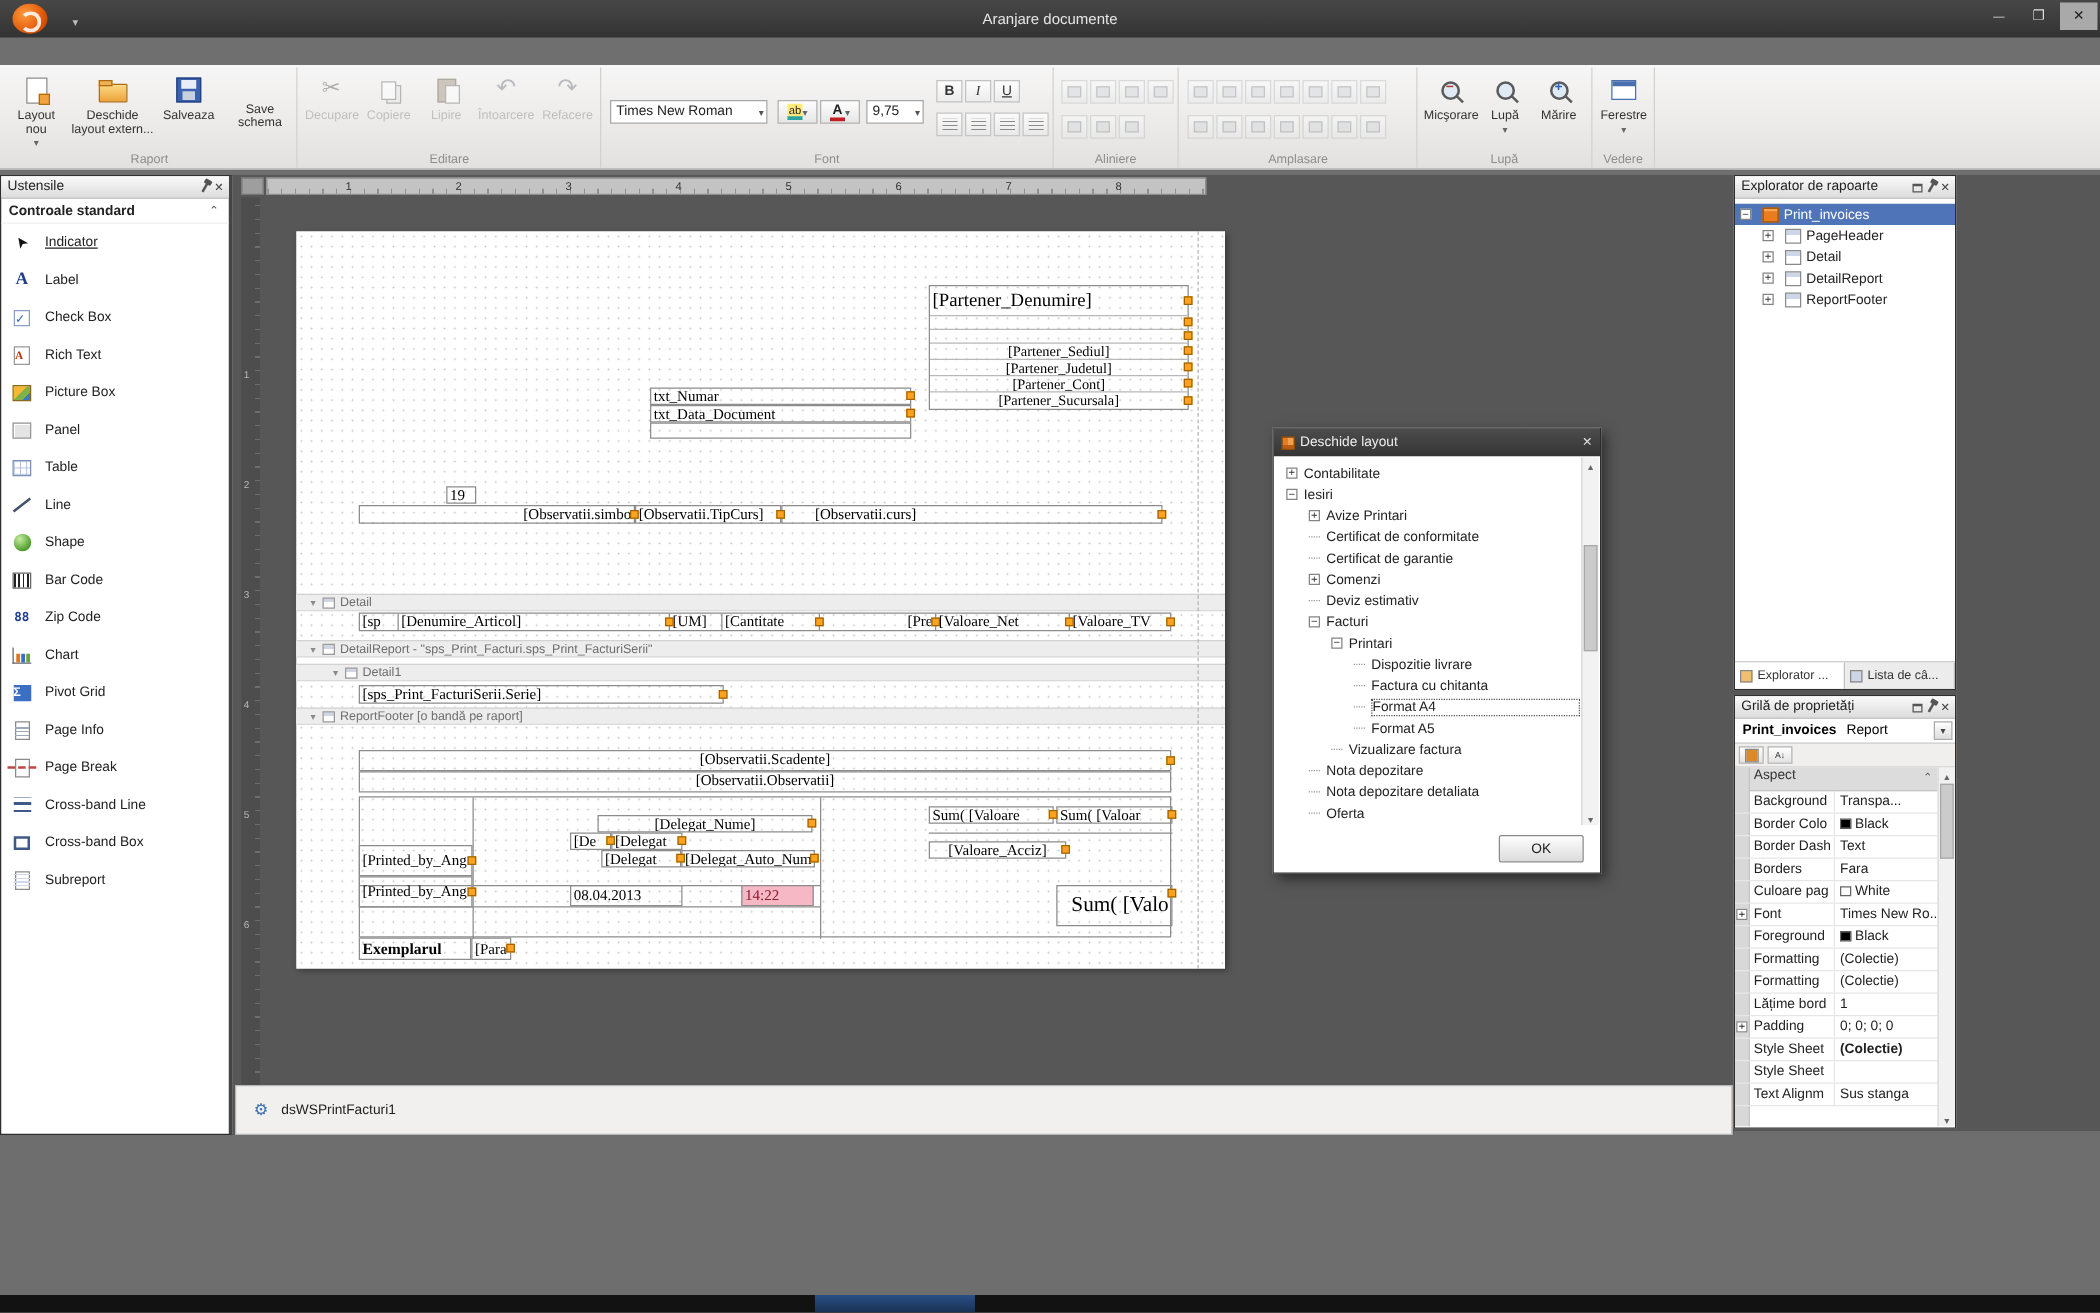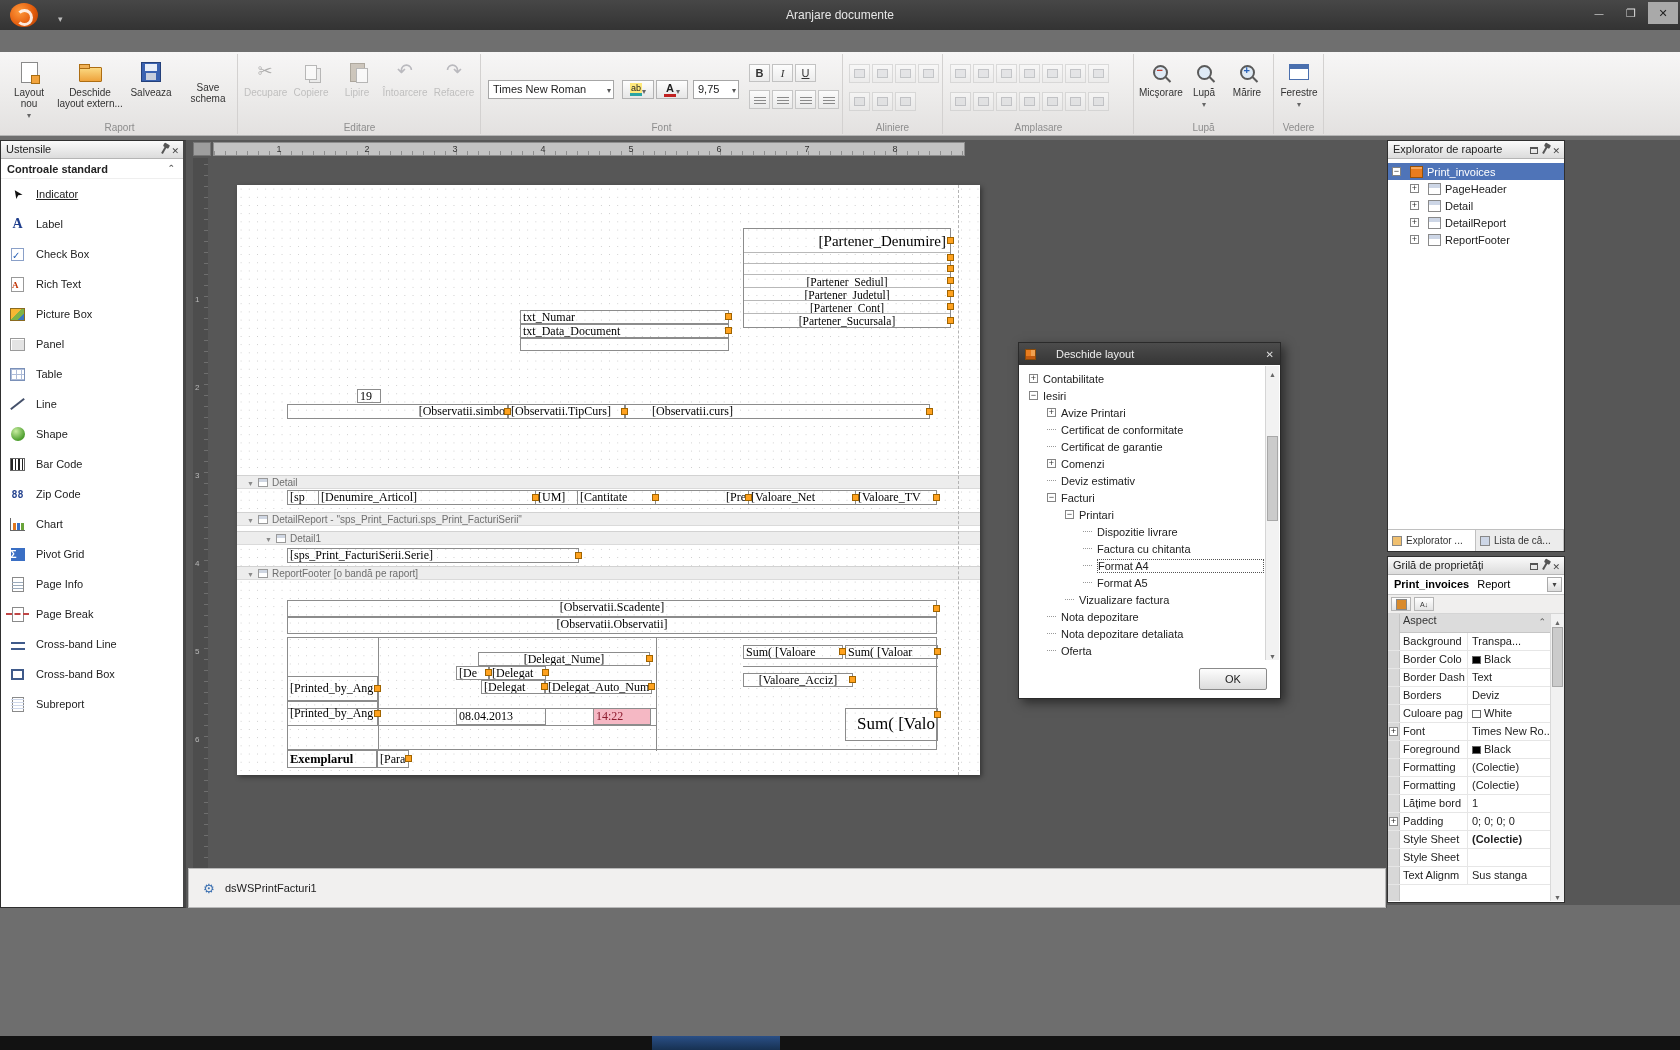--- a/index.html
+++ b/index.html
@@ -118,34 +118,34 @@
 .bico{width:10px;height:9px;border:1px solid #9a9a9a;background:linear-gradient(#cfd6e2 0 3px,#fff 3px);flex:none}
 .fb{position:absolute;border:1px solid #8c8c8c;font-family:"Liberation Serif","DejaVu Serif",serif;font-size:12px;color:#000}
 .ft{display:block;height:100%;overflow:hidden;white-space:nowrap;padding:0 2px;line-height:13px}
 .cen .ft{text-align:center}
 .rt .ft{text-align:right}
 .mk{position:absolute;right:-4px;top:50%;margin-top:-4px;width:7px;height:7px;background:#ffa21f;border:1px solid #a06400;z-index:3}
 .ptab{position:absolute;border:1px solid #8c8c8c;font-family:"Liberation Serif","DejaVu Serif",serif}
 .ptr{position:relative;border-bottom:1px solid #b8b8b8;font-size:11.5px}
 .ptr:last-child{border-bottom:none}
 .ptr .ft{line-height:12px;padding-top:1px}
-.ptr.big .ft{font-size:15px;line-height:22px;text-align:right;padding-right:4px}
+.ptr.big .ft{font-size:15px;line-height:22px;text-align:left;padding-right:4px}
 .drow{position:absolute;display:flex;border:1px solid #8c8c8c;font-family:"Liberation Serif","DejaVu Serif",serif;font-size:12px}
 .dcell{position:relative;border-right:1px solid #8c8c8c;overflow:visible}
 .dcell:last-child{border-right:none}
 .ftab{position:absolute;border:1px solid #8c8c8c}
 .gridl{position:absolute;background:#8c8c8c}
 .pink{background:#f5b8c4 !important}
 .pink .ft{color:#8b1a2d}
 .bigsum .ft{font-size:17px;line-height:30px;text-align:right}
 .boldcell .ft{font-weight:bold;font-size:12.5px;line-height:16px}
 
 
 .dialog{position:absolute;left:1018px;top:342px;width:263px;height:357px;background:#fff;border:1px solid #2a2a2a;box-shadow:4px 4px 10px rgba(0,0,0,.5);z-index:30}
-.dtitle{height:22px;background:linear-gradient(#4c4c4c,#353535);color:#eee;font-size:11px;display:flex;align-items:center;gap:20px;padding:0 6px}
+.dtitle{height:22px;background:linear-gradient(#4c4c4c,#353535);color:#eee;font-size:11px;display:flex;align-items:center;gap:4px;padding:0 6px}
 .dlogo{width:11px;height:11px;background:linear-gradient(90deg,#e87c1e 50%,#f0a050 50%);border:1px solid #8a4a08;box-shadow:inset 0 -3px 0 #c05a10}
 .dclose{margin-left:auto}
 .dclose::before{content:"✕";font-size:10px;color:#ddd}
 .dtree{position:absolute;left:2px;top:23px;right:16px;bottom:38px;overflow:hidden;padding-top:4px}
 .dt-row{height:17px;display:flex;align-items:center;font-size:11px;color:#222}
 .lv0{padding-left:8px}.lv1{padding-left:26px}.lv2{padding-left:44px}.lv3{padding-left:62px}
 .exp{width:9px;height:9px;border:1px solid #848484;background:#fff;font-size:9px;line-height:7px;text-align:center;margin-right:5px;flex:none;color:#333}
 .exp.p::before{content:"+"}
 .exp.m::before{content:"−"}
 .leaf{width:9px;height:1px;border-top:1px dotted #999;margin-right:5px;flex:none}
@@ -830,21 +830,21 @@
     <div class="prow">
         <span class="plab">Border Colo</span>
         <span class="pval"><i class="swatch sw-b"></i><span>Black</span></span>
       </div>
     <div class="prow">
         <span class="plab">Border Dash</span>
         <span class="pval">Text</span>
       </div>
     <div class="prow">
         <span class="plab">Borders</span>
-        <span class="pval">Deviz</span>
+        <span class="pval">Fara</span>
       </div>
     <div class="prow">
         <span class="plab">Culoare pag</span>
         <span class="pval"><i class="swatch sw-w"></i><span>White</span></span>
       </div>
     <div class="prow">
         <i class="pexp"></i>
         <span class="plab">Font</span>
         <span class="pval">Times New Ro...</span>
       </div>

